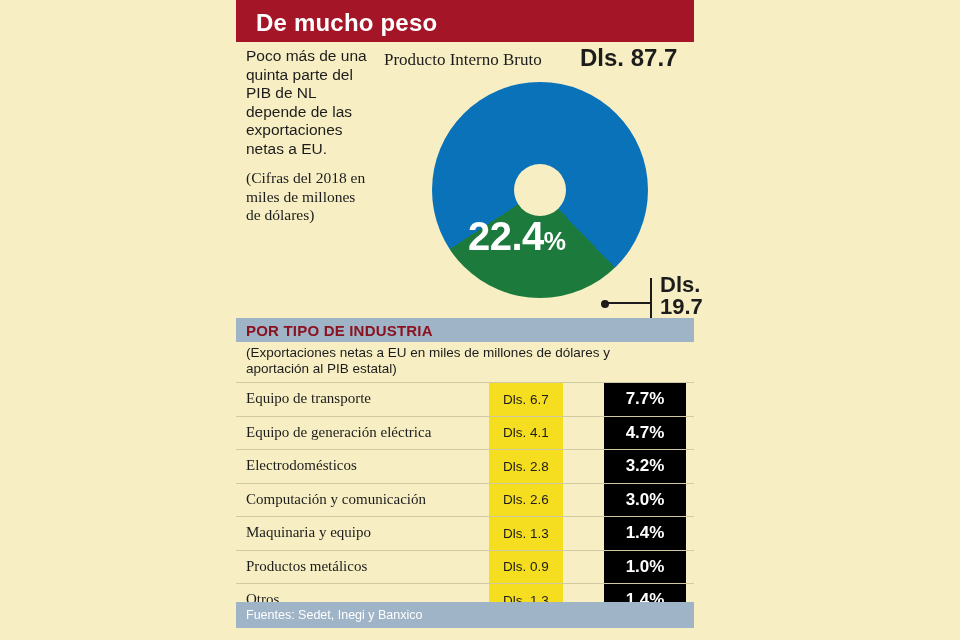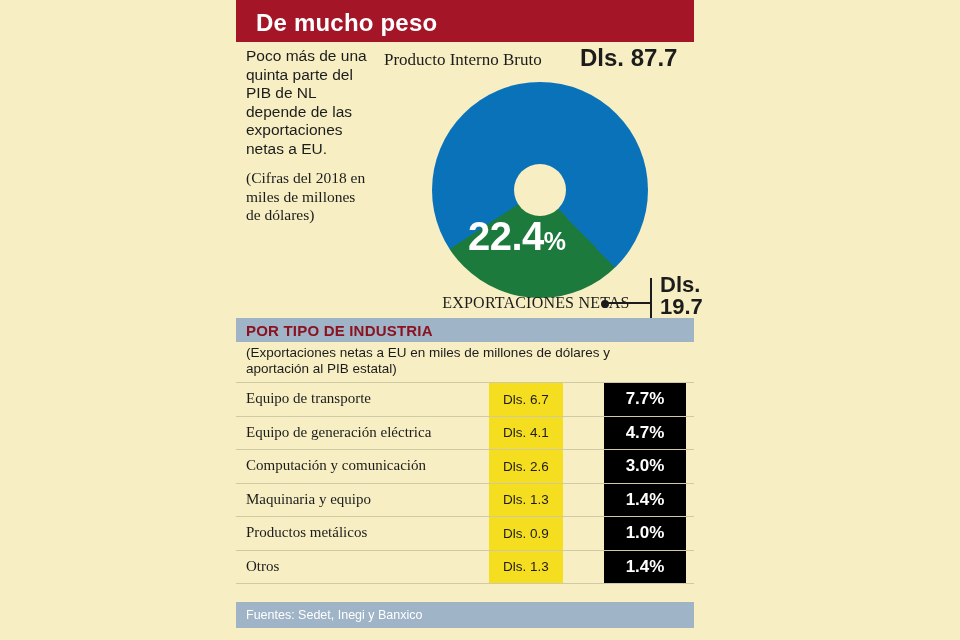--- a/index.html
+++ b/index.html
@@ -298,39 +298,43 @@
       <div class="pct-label">
         <span class="pct-num">22.4</span><span class="pct-sign">%</span>
       </div>
       <div class="leader-dot"></div>
       <div class="leader"></div>
       <div class="leader-vert"></div>
       <div class="exp-value">Dls.
 19.7</div>
     </div>
 
-    <div class="exp-caption">EXPORTACIONES NETAS</div>
   </div>
 
   <div class="section-bar"></div>
   <div class="section-title">POR TIPO DE INDUSTRIA</div>
   <div class="section-sub">(Exportaciones netas a EU en miles de millones de dólares y aportación al PIB estatal)</div>
 
   <div class="table">
     <div class="row">
       <span class="name">Equipo de transporte</span>
       <span class="amount">Dls. 6.7</span>
       <span class="pct">7.7%</span>
     </div>
     <div class="row">
       <span class="name">Equipo de generación eléctrica</span>
       <span class="amount">Dls. 4.1</span>
       <span class="pct">4.7%</span>
     </div>
     <div class="row">
+      <span class="name">Electrodomésticos</span>
+      <span class="amount">Dls. 2.8</span>
+      <span class="pct">3.2%</span>
+    </div>
+    <div class="row">
       <span class="name">Computación y comunicación</span>
       <span class="amount">Dls. 2.6</span>
       <span class="pct">3.0%</span>
     </div>
     <div class="row">
       <span class="name">Maquinaria y equipo</span>
       <span class="amount">Dls. 1.3</span>
       <span class="pct">1.4%</span>
     </div>
     <div class="row">

